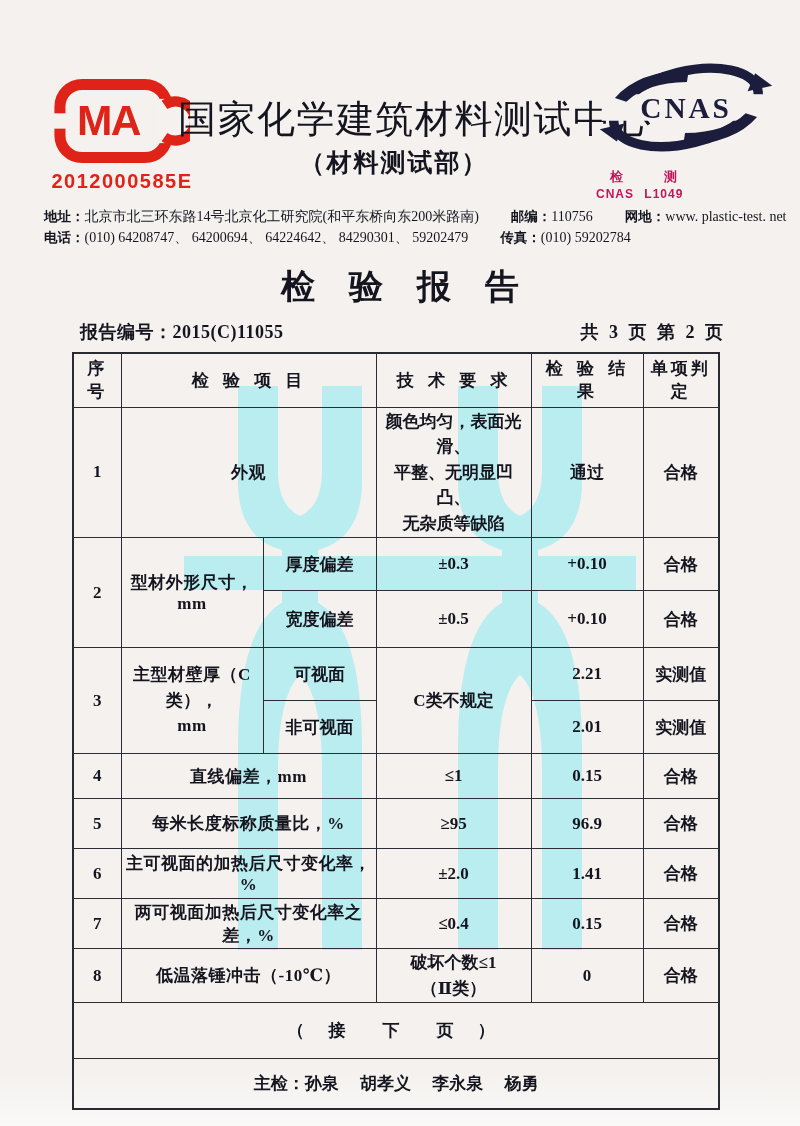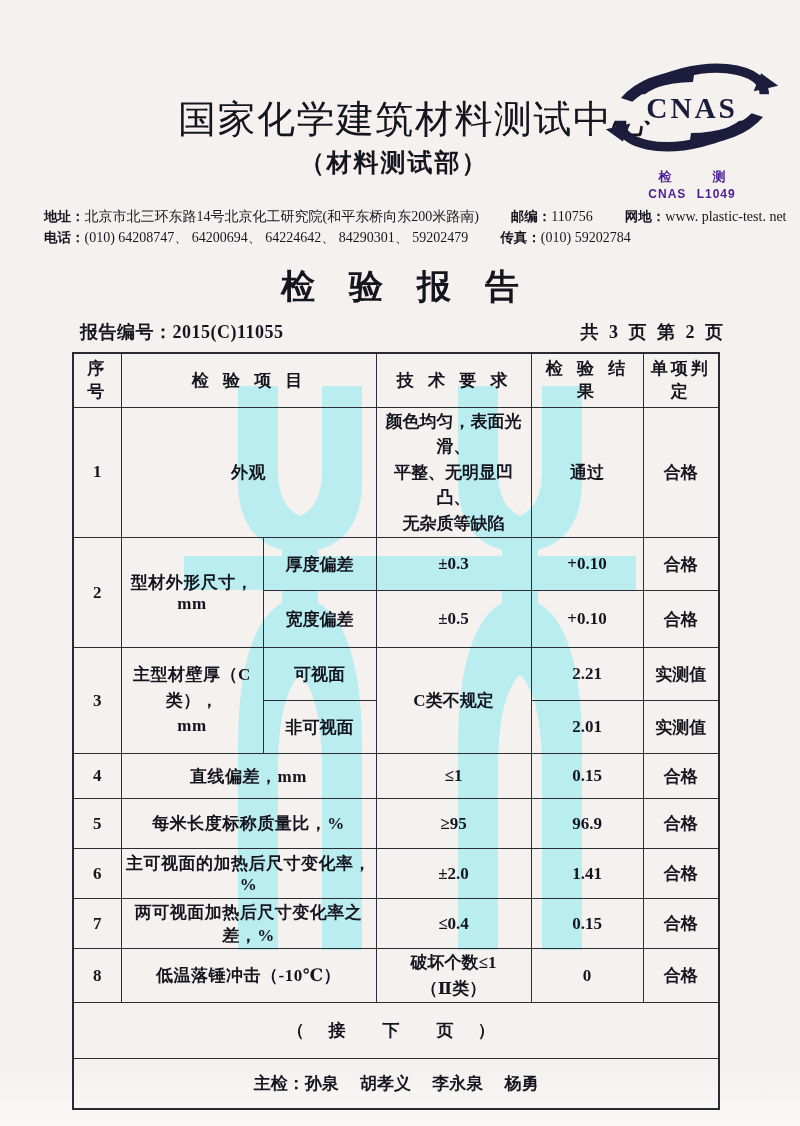--- a/index.html
+++ b/index.html
@@ -12,22 +12,22 @@
   .page::after{content:"";position:absolute;left:0;right:0;bottom:0;height:55px;
     background:linear-gradient(180deg,rgba(250,249,248,0),#faf9f8);pointer-events:none;}
 
   
   .cma-block{position:absolute;left:46px;top:78px;width:152px;text-align:center;z-index:2;}
   .cma-cert{font-family:"Liberation Sans","DejaVu Sans",sans-serif;font-weight:bold;
     font-size:20px;color:#e02318;letter-spacing:1.5px;margin-top:2px;}
   .org-block{position:absolute;left:178px;top:94px;width:432px;text-align:center;z-index:2;}
   .org-title{font-size:38px;font-weight:normal;letter-spacing:1.5px;white-space:nowrap;}
   .org-sub{font-size:25px;font-weight:bold;margin-top:1px;letter-spacing:2px;}
-  .cnas-block{position:absolute;left:596px;top:60px;width:192px;text-align:center;
-    color:#4c1d95;z-index:2;}
+  .cnas-block{position:absolute;left:596px;top:60px;width:192px;
+    color:#be185d;z-index:2;}
   .cnas-jiance{font-size:13px;font-weight:bold;letter-spacing:14px;margin-top:-8px;text-indent:14px;}
   .cnas-no{font-family:"Liberation Sans","DejaVu Sans",sans-serif;font-size:12px;
     font-weight:bold;letter-spacing:1px;word-spacing:6px;margin-top:1px;}
 
   
   .contact{position:absolute;left:44px;top:206px;width:716px;z-index:2;}
   .contact-line{display:flex;align-items:baseline;line-height:21px;white-space:nowrap;}
   .contact-line .lab{font-family:"Liberation Sans","DejaVu Sans",sans-serif;
     font-weight:bold;font-size:13.5px;}
   .contact-line .val{font-size:14px;font-weight:500;}
@@ -70,20 +70,30 @@
         <path d="M58,0 L98,0 L98,85 Q98,120 120,130 Q142,120 142,85 L142,0 L182,0 L182,95 Q182,152 138,164 L138,170 L102,170 L102,164 Q58,152 58,95 Z"></path>
         <path d="M278,0 L318,0 L318,85 Q318,120 340,130 Q362,120 362,85 L362,0 L402,0 L402,95 Q402,152 358,164 L358,170 L322,170 L322,164 Q278,152 278,95 Z"></path>
       </g>
       <g transform="translate(0,564) scale(1,-2.118)">
         <path d="M58,0 L98,0 L98,85 Q98,120 120,130 Q142,120 142,85 L142,0 L182,0 L182,95 Q182,152 138,164 L138,170 L102,170 L102,164 Q58,152 58,95 Z"></path>
         <path d="M278,0 L318,0 L318,85 Q318,120 340,130 Q362,120 362,85 L362,0 L402,0 L402,95 Q402,152 358,164 L358,170 L322,170 L322,164 Q278,152 278,95 Z"></path>
       </g>
     </g>
   </svg>
 
+  <div class="cma-block">
+    <svg width="136" height="86" viewBox="0 0 160 100">
+      <rect x="7" y="7" width="126" height="86" rx="26" fill="none" stroke="#e02318" stroke-width="13"></rect>
+      <rect x="0" y="41" width="15" height="18" fill="#f4f1ee"></rect>
+      <rect x="116" y="24" width="44" height="52" fill="#f4f1ee"></rect>
+      <path d="M130,31 A23,23 0 1 1 130,69" fill="none" stroke="#e02318" stroke-width="12"></path>
+      <text x="64" y="66" text-anchor="middle" font-size="50" font-weight="bold" fill="#e02318" font-family="&quot;Liberation Sans&quot;,sans-serif" letter-spacing="-2">MA</text>
+    </svg>
+    <div class="cma-cert">2012000585E</div>
+  </div>
 
   <div class="org-block">
     <div class="org-title">国家化学建筑材料测试中心</div>
     <div class="org-sub">（材料测试部）</div>
   </div>
 
   <div class="cnas-block">
     <svg width="180" height="112" viewBox="0 0 190 118">
       <ellipse cx="95" cy="50" rx="78" ry="38" fill="none" stroke="#1c1c3c" stroke-width="10" transform="rotate(-14 95 50)"></ellipse>
       <polygon points="168,14 186,27 160,33" fill="#1c1c3c"></polygon>

